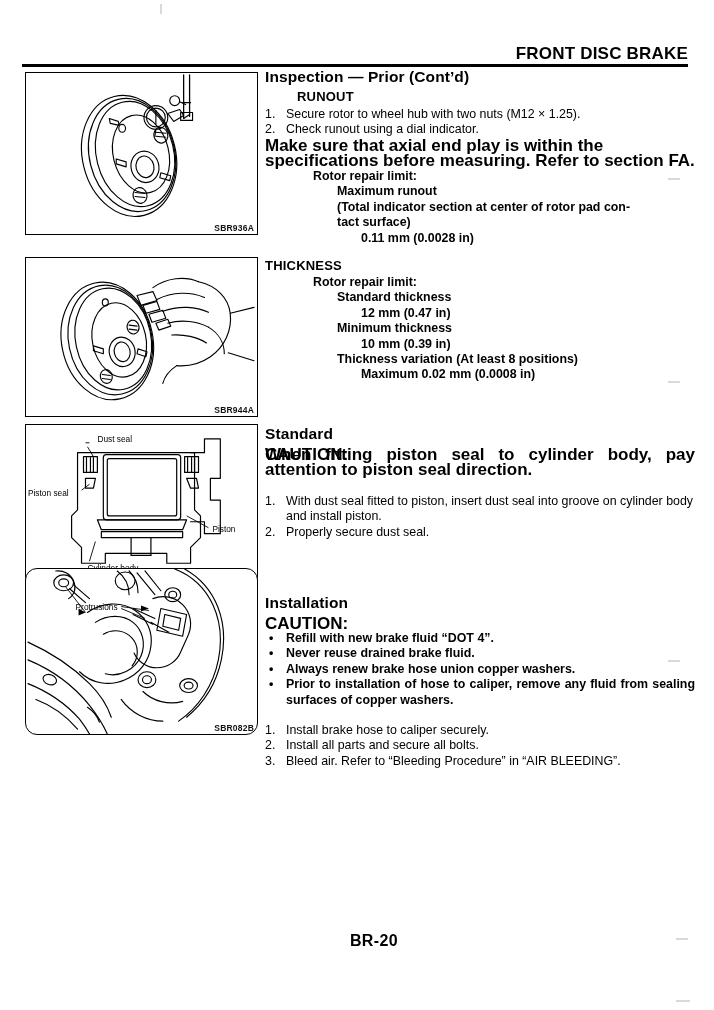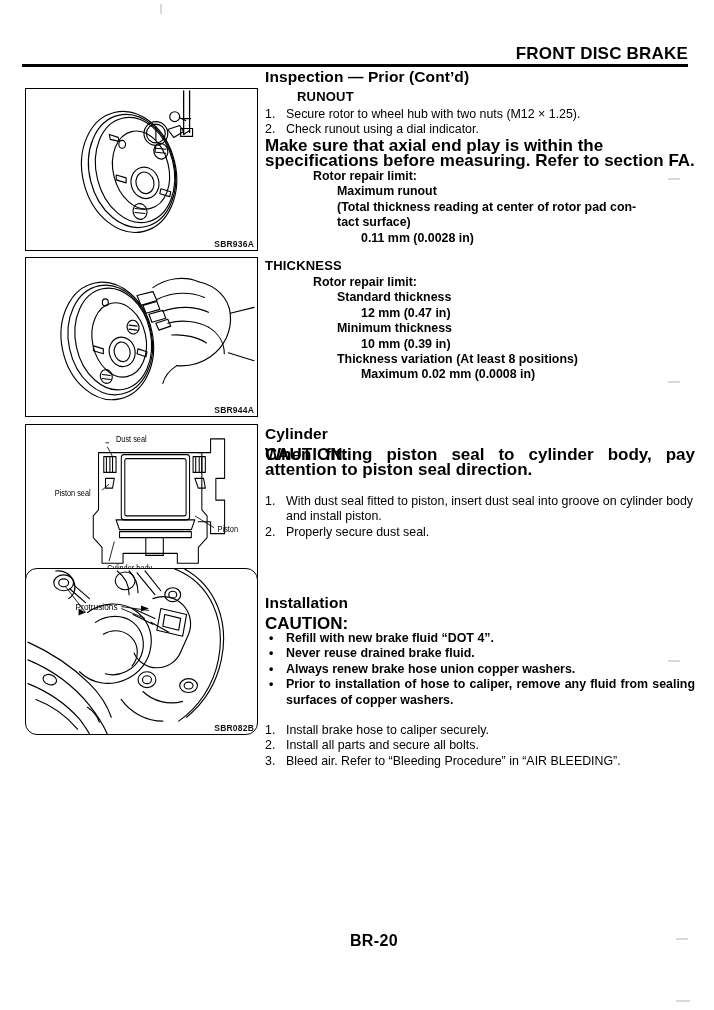--- a/index.html
+++ b/index.html
@@ -40,23 +40,23 @@
   
   .figbox {
     position: absolute;
     left: 25px;
     width: 233px;
     border: 1.6px solid #000;
     background: #fff;
     box-sizing: border-box;
     overflow: hidden;
   }
-  #fig1 { top: 88px;  height: 163px; }
+  #fig1 { top: 72px;  height: 163px; }
   #fig2 { top: 257px; height: 160px; }
-  #fig3 { top: 424px; height: 160px; padding-left: 27px; }
+  #fig3 { top: 424px; height: 160px; }
   #fig4 { top: 568px; height: 167px; border-radius: 12px; }
 
   .figbox svg { display: block; width: 100%; height: 100%; }
 
   .figcode {
     position: absolute;
     right: 3px;
     bottom: 1px;
     font-size: 8.5px;
     font-weight: bold;
@@ -348,38 +348,38 @@
       <div class="n">2.</div>
       <div class="t">Check runout using a dial indicator.</div>
     </div>
   </div>
 
   <div class="col body bold" style="top:138px;">Make sure that axial end play is within the specifications before measuring. Refer to section FA.</div>
 
   <div class="col" style="top:169px;">
     <div class="spec i1">Rotor repair limit:</div>
     <div class="spec i2">Maximum runout</div>
-    <div class="spec i2">(Total thickness reading at center of rotor pad con-</div>
+    <div class="spec i2">(Total indicator section at center of rotor pad con-</div>
     <div class="spec i2">tact surface)</div>
     <div class="spec i3">0.11 mm (0.0028 in)</div>
   </div>
 
   <div class="col h3" style="top:258px;">THICKNESS</div>
 
   <div class="col" style="top:275px;">
     <div class="spec i1">Rotor repair limit:</div>
     <div class="spec i2">Standard thickness</div>
     <div class="spec i3">12 mm (0.47 in)</div>
     <div class="spec i2">Minimum thickness</div>
     <div class="spec i3">10 mm (0.39 in)</div>
     <div class="spec i2">Thickness variation (At least 8 positions)</div>
     <div class="spec i3">Maximum 0.02 mm (0.0008 in)</div>
   </div>
 
-  <div class="col h2" style="top:425px;">Cylinder</div>
+  <div class="col h2" style="top:425px;">Standard</div>
   <div class="col body bold" style="top:447px;">CAUTION:</div>
   <div class="col body bold justify" style="top:447px;">When fitting piston seal to cylinder body, pay attention to piston seal direction.</div>
 
   <div class="col" style="top:494px;">
     <div class="numrow">
       <div class="n">1.</div>
       <div class="t">With dust seal fitted to piston, insert dust seal into groove on cylinder body and install piston.</div>
     </div>
     <div class="numrow">
       <div class="n">2.</div>

